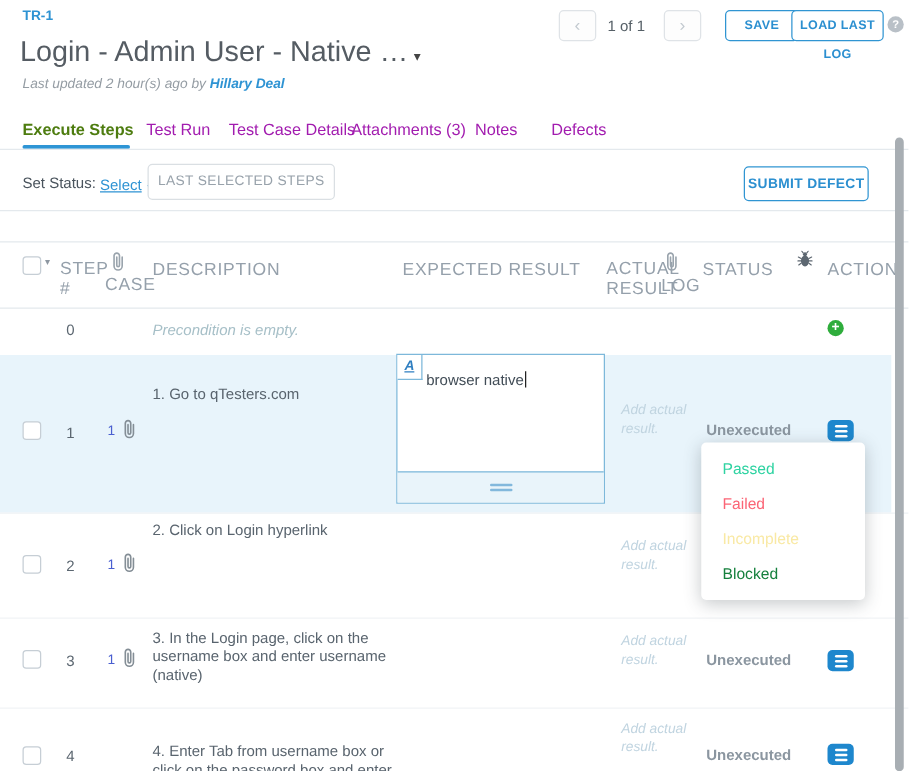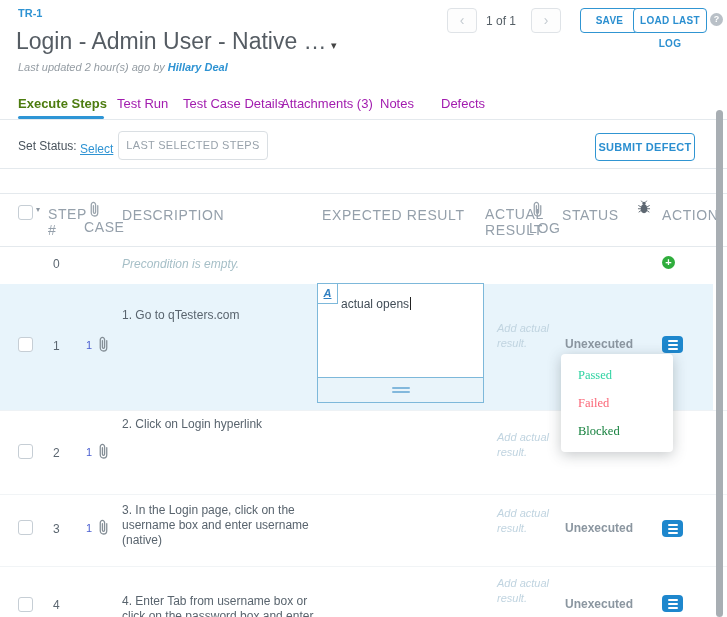--- a/index.html
+++ b/index.html
@@ -61,22 +61,22 @@
     border-right:1px solid #7db8da; border-bottom:1px solid #7db8da;
     color:#2f7fc1; font-weight:bold; font-style:italic; text-decoration:underline;
     font-size:11px; text-align:center; line-height:19px; cursor:pointer; }
   .editor .txt { position:absolute; left:23px; top:13px; font-size:12px; color:#414c56; }
   .caret-bar { display:inline-block; width:1px; height:13px; background:#222; margin-left:1px; vertical-align:-2px; }
   .editor .foot { position:absolute; left:0; right:0; bottom:0; height:25px; background:#e9f4fa;
     border-top:1px solid #7db8da; display:flex; flex-direction:column; justify-content:center; align-items:center; gap:2px; cursor:ns-resize; }
   .editor .foot i { display:block; width:18px; height:2px; background:#82b8dc; border-radius:1px; }
 
   
-  .menu { width:112px; background:#fff; border-radius:4px; z-index:50;
-    box-shadow:0 3px 14px rgba(50,60,70,.28); padding:7px 0;font-family:Liberation Serif, serif; }
+  .menu { width:131px; background:#fff; border-radius:4px; z-index:50;
+    box-shadow:0 3px 14px rgba(50,60,70,.28); padding:7px 0; }
   .menu-item { height:28px; line-height:28px; padding-left:17px; font-size:12.5px; cursor:pointer; }
 
   .scroll-thumb { width:7px; border-radius:4px; background:#a8aeb3; cursor:pointer; }
   .tiny-caret { font-size:8px; color:#8d97a1; }
 </style>
 </head>
 <body>
 
 <div class="page">
 
@@ -161,21 +161,21 @@
   <div class="abs" style="left:86px;top:335px">
     <span class="case-num">1</span>
     <svg width="13" height="17" viewBox="0 0 24 30" style="vertical-align:-4px">
         <path d="M18 8v13a6 6 0 0 1-12 0V6a4 4 0 0 1 8 0v14a2 2 0 0 1-4 0V8" fill="none" stroke="#848e96" stroke-width="2.4" stroke-linecap="round"></path>
       </svg>
   </div>
   <div class="abs desc" style="left:122px;top:308px;width:192px">1. Go to qTesters.com</div>
 
   <div class="abs editor" style="left:317px;top:283px;width:167px;height:120px">
     <div class="fmt">A</div>
-    <div class="txt"><span>actual opens</span><span class="caret-bar"></span></div>
+    <div class="txt"><span>browser native</span><span class="caret-bar"></span></div>
     <div class="foot">
         <i></i>
         <i></i>
       </div>
   </div>
 
   <div class="abs add-actual" style="left:497px;top:321px">Add actual result.</div>
   <div class="abs status" style="left:565px;top:337px">Unexecuted</div>
   <div class="abs action-btn" style="left:662px;top:336px">
       <i></i>
@@ -221,18 +221,19 @@
   <div class="abs status" style="left:565px;top:597px">Unexecuted</div>
   <div class="abs action-btn" style="left:662px;top:595px">
       <i></i>
       <i></i>
       <i></i>
     </div>
 
   <div class="abs menu" style="left:561px;top:354px">
     <div class="menu-item" style="color: rgb(47, 211, 162);">Passed</div>
     <div class="menu-item" style="color: rgb(251, 101, 118);">Failed</div>
+    <div class="menu-item" style="color: rgb(249, 233, 164);">Incomplete</div>
     <div class="menu-item" style="color: #15803d;">Blocked</div>
   </div>
 
   <div class="abs scroll-thumb" style="left:716px;top:110px;height:507px"></div>
 
 </div>
 
 </body></html>

